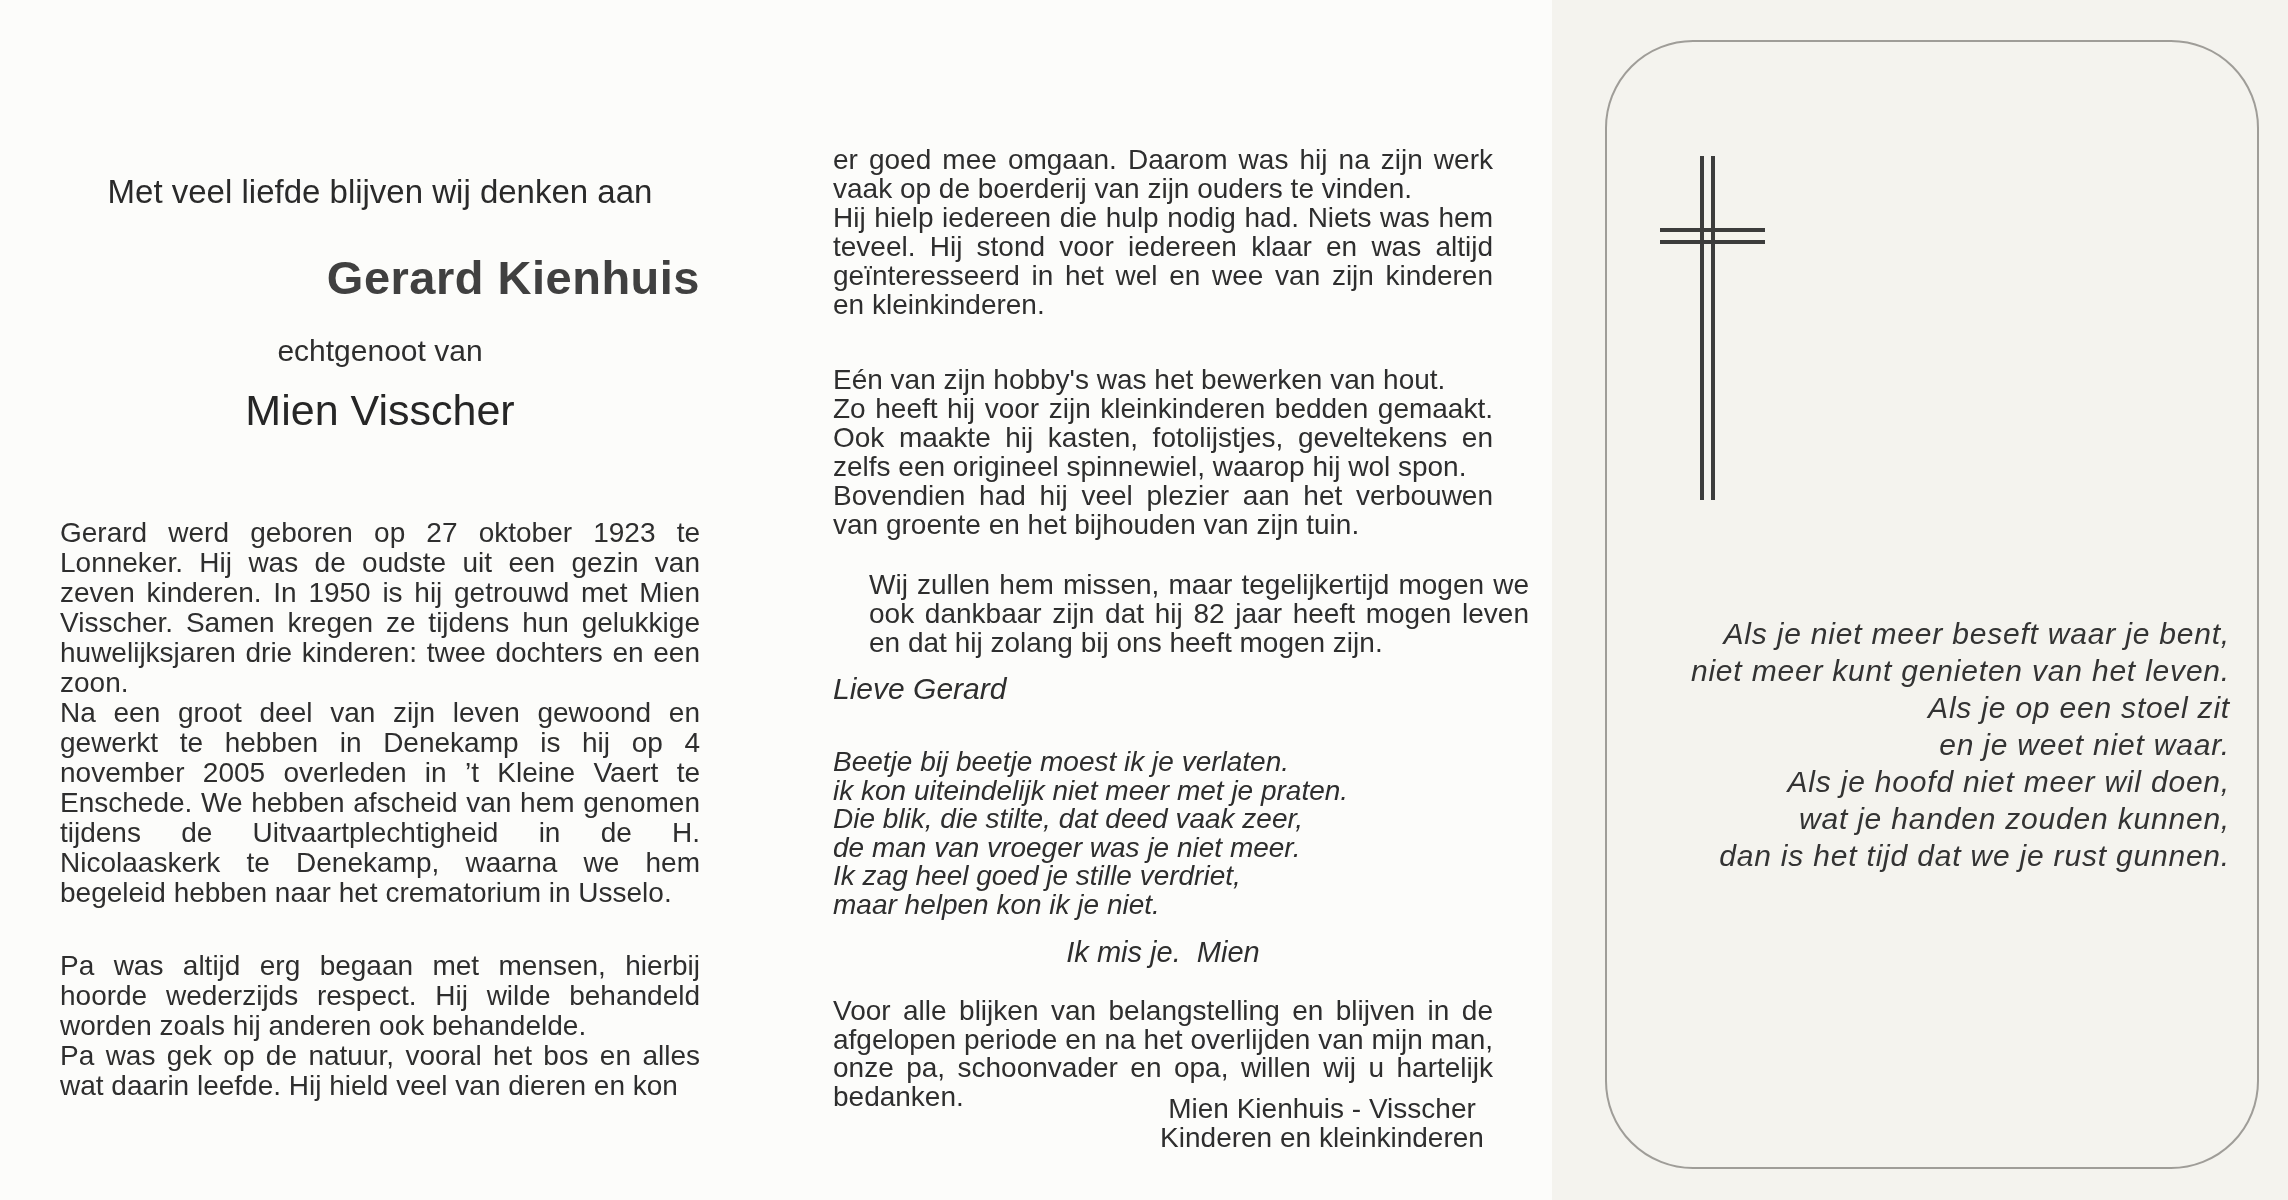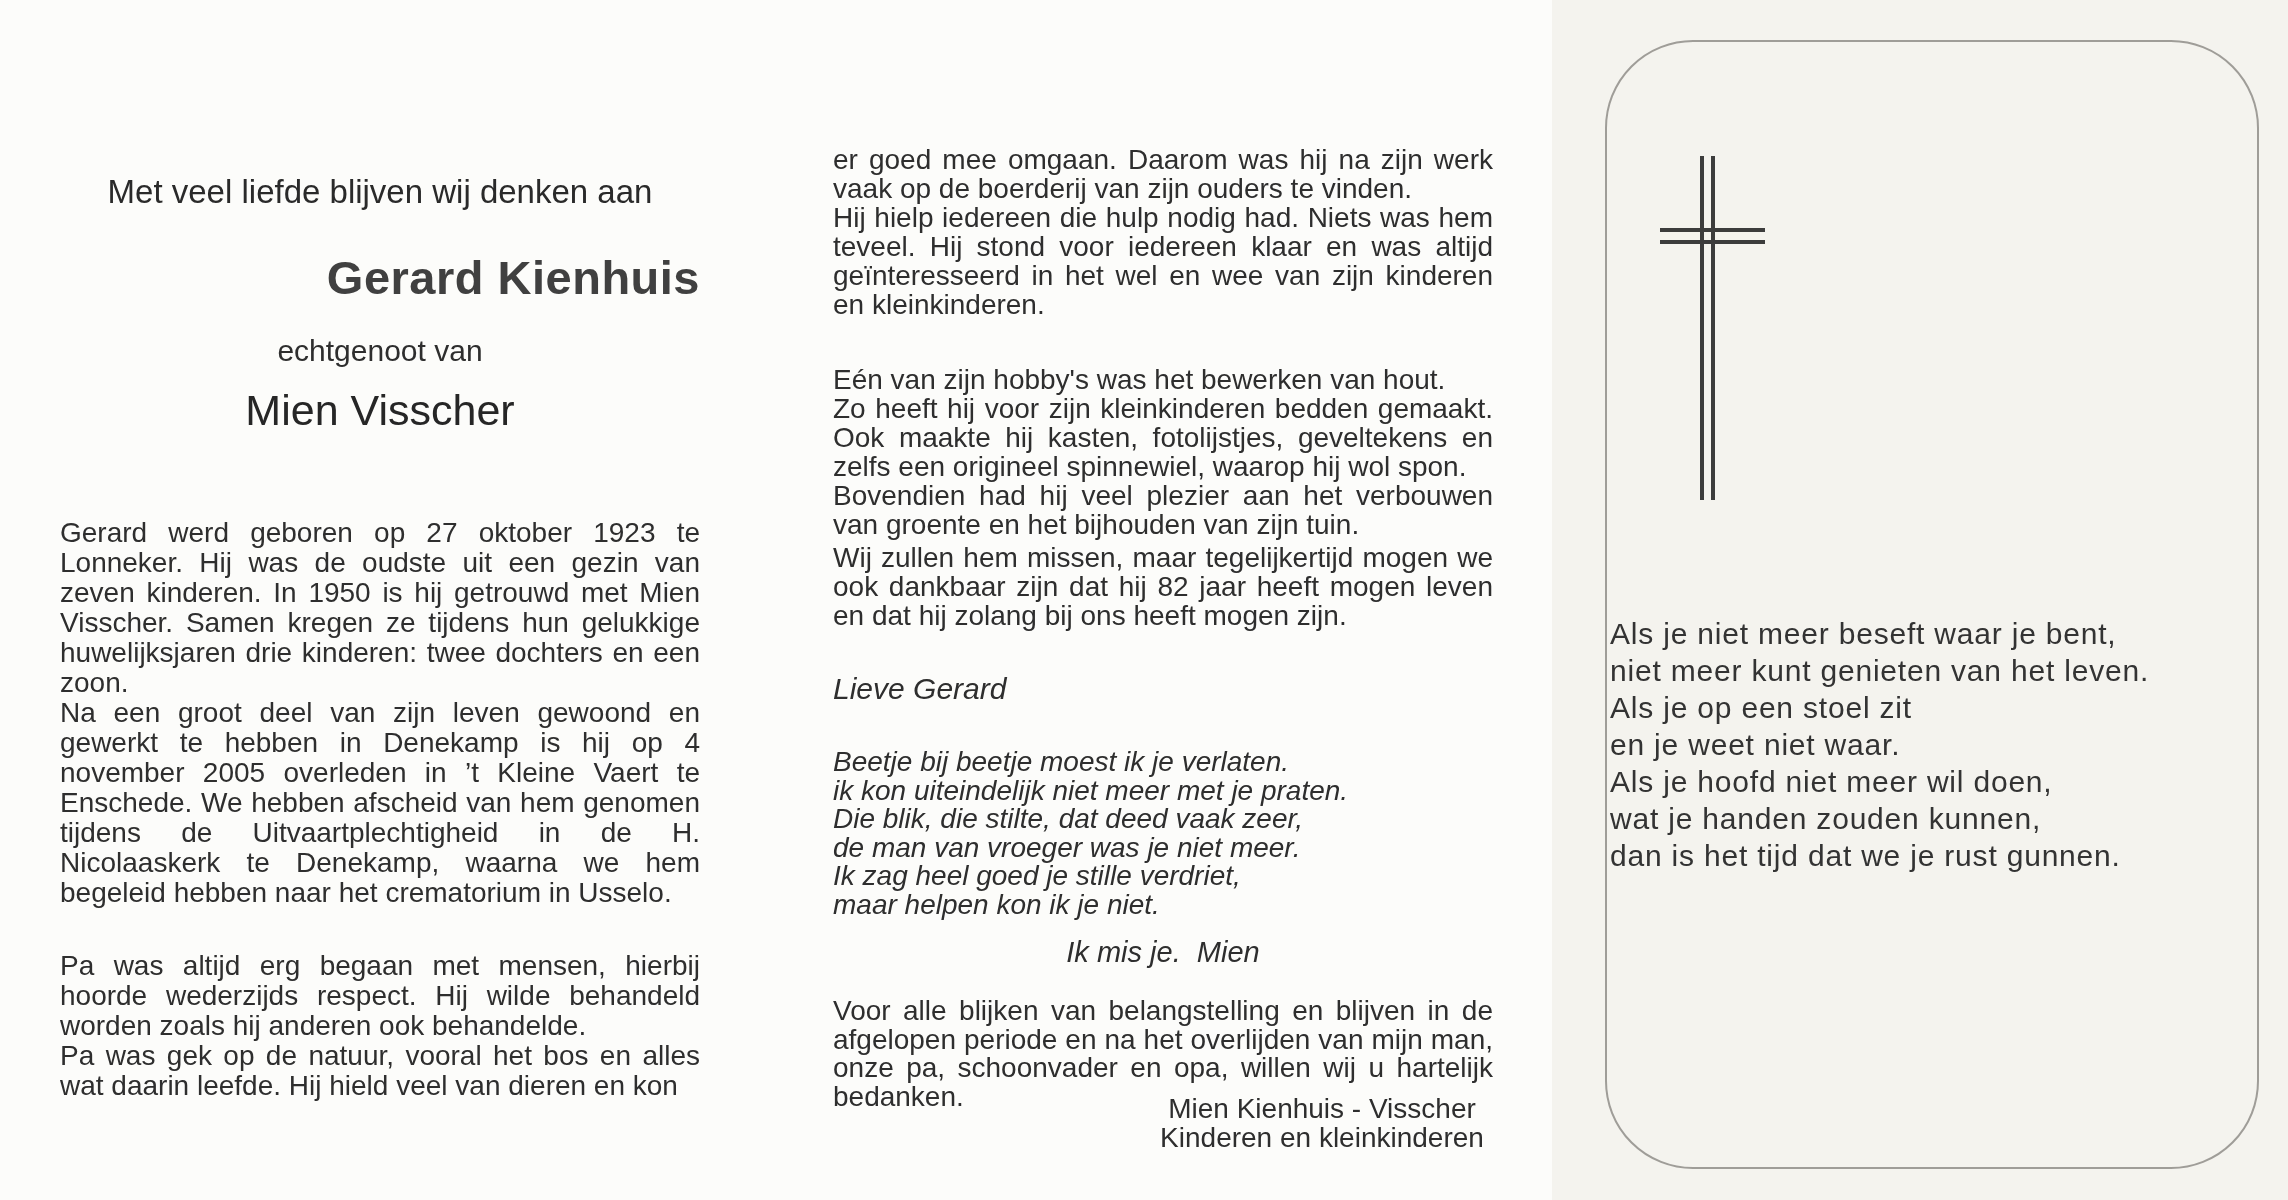--- a/index.html
+++ b/index.html
@@ -24,41 +24,41 @@
   .body-block p { margin: 0; text-align: justify; }
   .block-a { top: 518px; }
   .block-b { top: 951px; }
 
   
   .page-mid { position: absolute; left: 833px; top: 0; width: 660px; height: 1200px; }
   .mid-block { position: absolute; left: 0; width: 660px; font-size: 28px; line-height: 29px; }
   .mid-block p { margin: 0; text-align: justify; }
   .mid-1 { top: 145px; }
   .mid-2 { top: 346px; margin-top: 19px; }
-  .mid-3 { top: 543px; }
+  .mid-3 { top: 570px; margin-left: 36px; }
   .salutation { position: absolute; top: 672px; left: 0; width: 100%; font-style: italic; font-size: 30px; }
   .poem-mid { position: absolute; top: 748px; left: 0; width: 100%; text-align: left; font-style: italic;
               font-size: 28px; line-height: 28.5px; white-space: pre-line; }
   .closing { position: absolute; top: 936px; left: 0; width: 100%; text-align: center; font-style: italic; font-size: 29px; white-space: pre; }
   .thanks { position: absolute; top: 997px; left: 0; width: 660px; font-size: 28px; line-height: 28.5px; text-align: justify; margin: 0; }
   .signature { position: absolute; top: 1094px; left: 318px; width: 342px; text-align: center;
                font-size: 28px; line-height: 29px; white-space: pre-line; }
 
   
   .page-right { position: absolute; left: 1552px; top: 0; width: 736px; height: 1200px; background: #f4f3ee; }
   .card-border { position: absolute; left: 53px; top: 40px; width: 650px; height: 1125px;
                  border: 2px solid #8f8d88; border-radius: 88px; opacity: 0.85; }
   .cross { position: absolute; left: 108px; top: 156px; width: 105px; height: 344px; }
   .cross .v1, .cross .v2 { position: absolute; top: 0; width: 4px; height: 344px; background: #3c3c3c; }
   .cross .v1 { left: 40px; }
   .cross .v2 { left: 51px; }
   .cross .h1, .cross .h2 { position: absolute; left: 0; width: 105px; height: 4px; background: #3c3c3c; }
   .cross .h1 { top: 72px; }
   .cross .h2 { top: 84px; }
-  .poem-right { position: absolute; top: 615px; left: 58px; width: 620px; text-align: left; 
+  .poem-right { position: absolute; top: 615px; left: 58px; width: 620px; text-align: right; font-style: italic;
                 font-size: 30px; line-height: 37px; letter-spacing: 0.8px; color: #333; white-space: pre-line; }
 </style>
 </head>
 <body>
 
 <div class="stage">
 
   <section class="page-left">
     <div class="intro-line">Met veel liefde blijven wij denken aan</div>
     <div class="deceased">Gerard Kienhuis</div>

